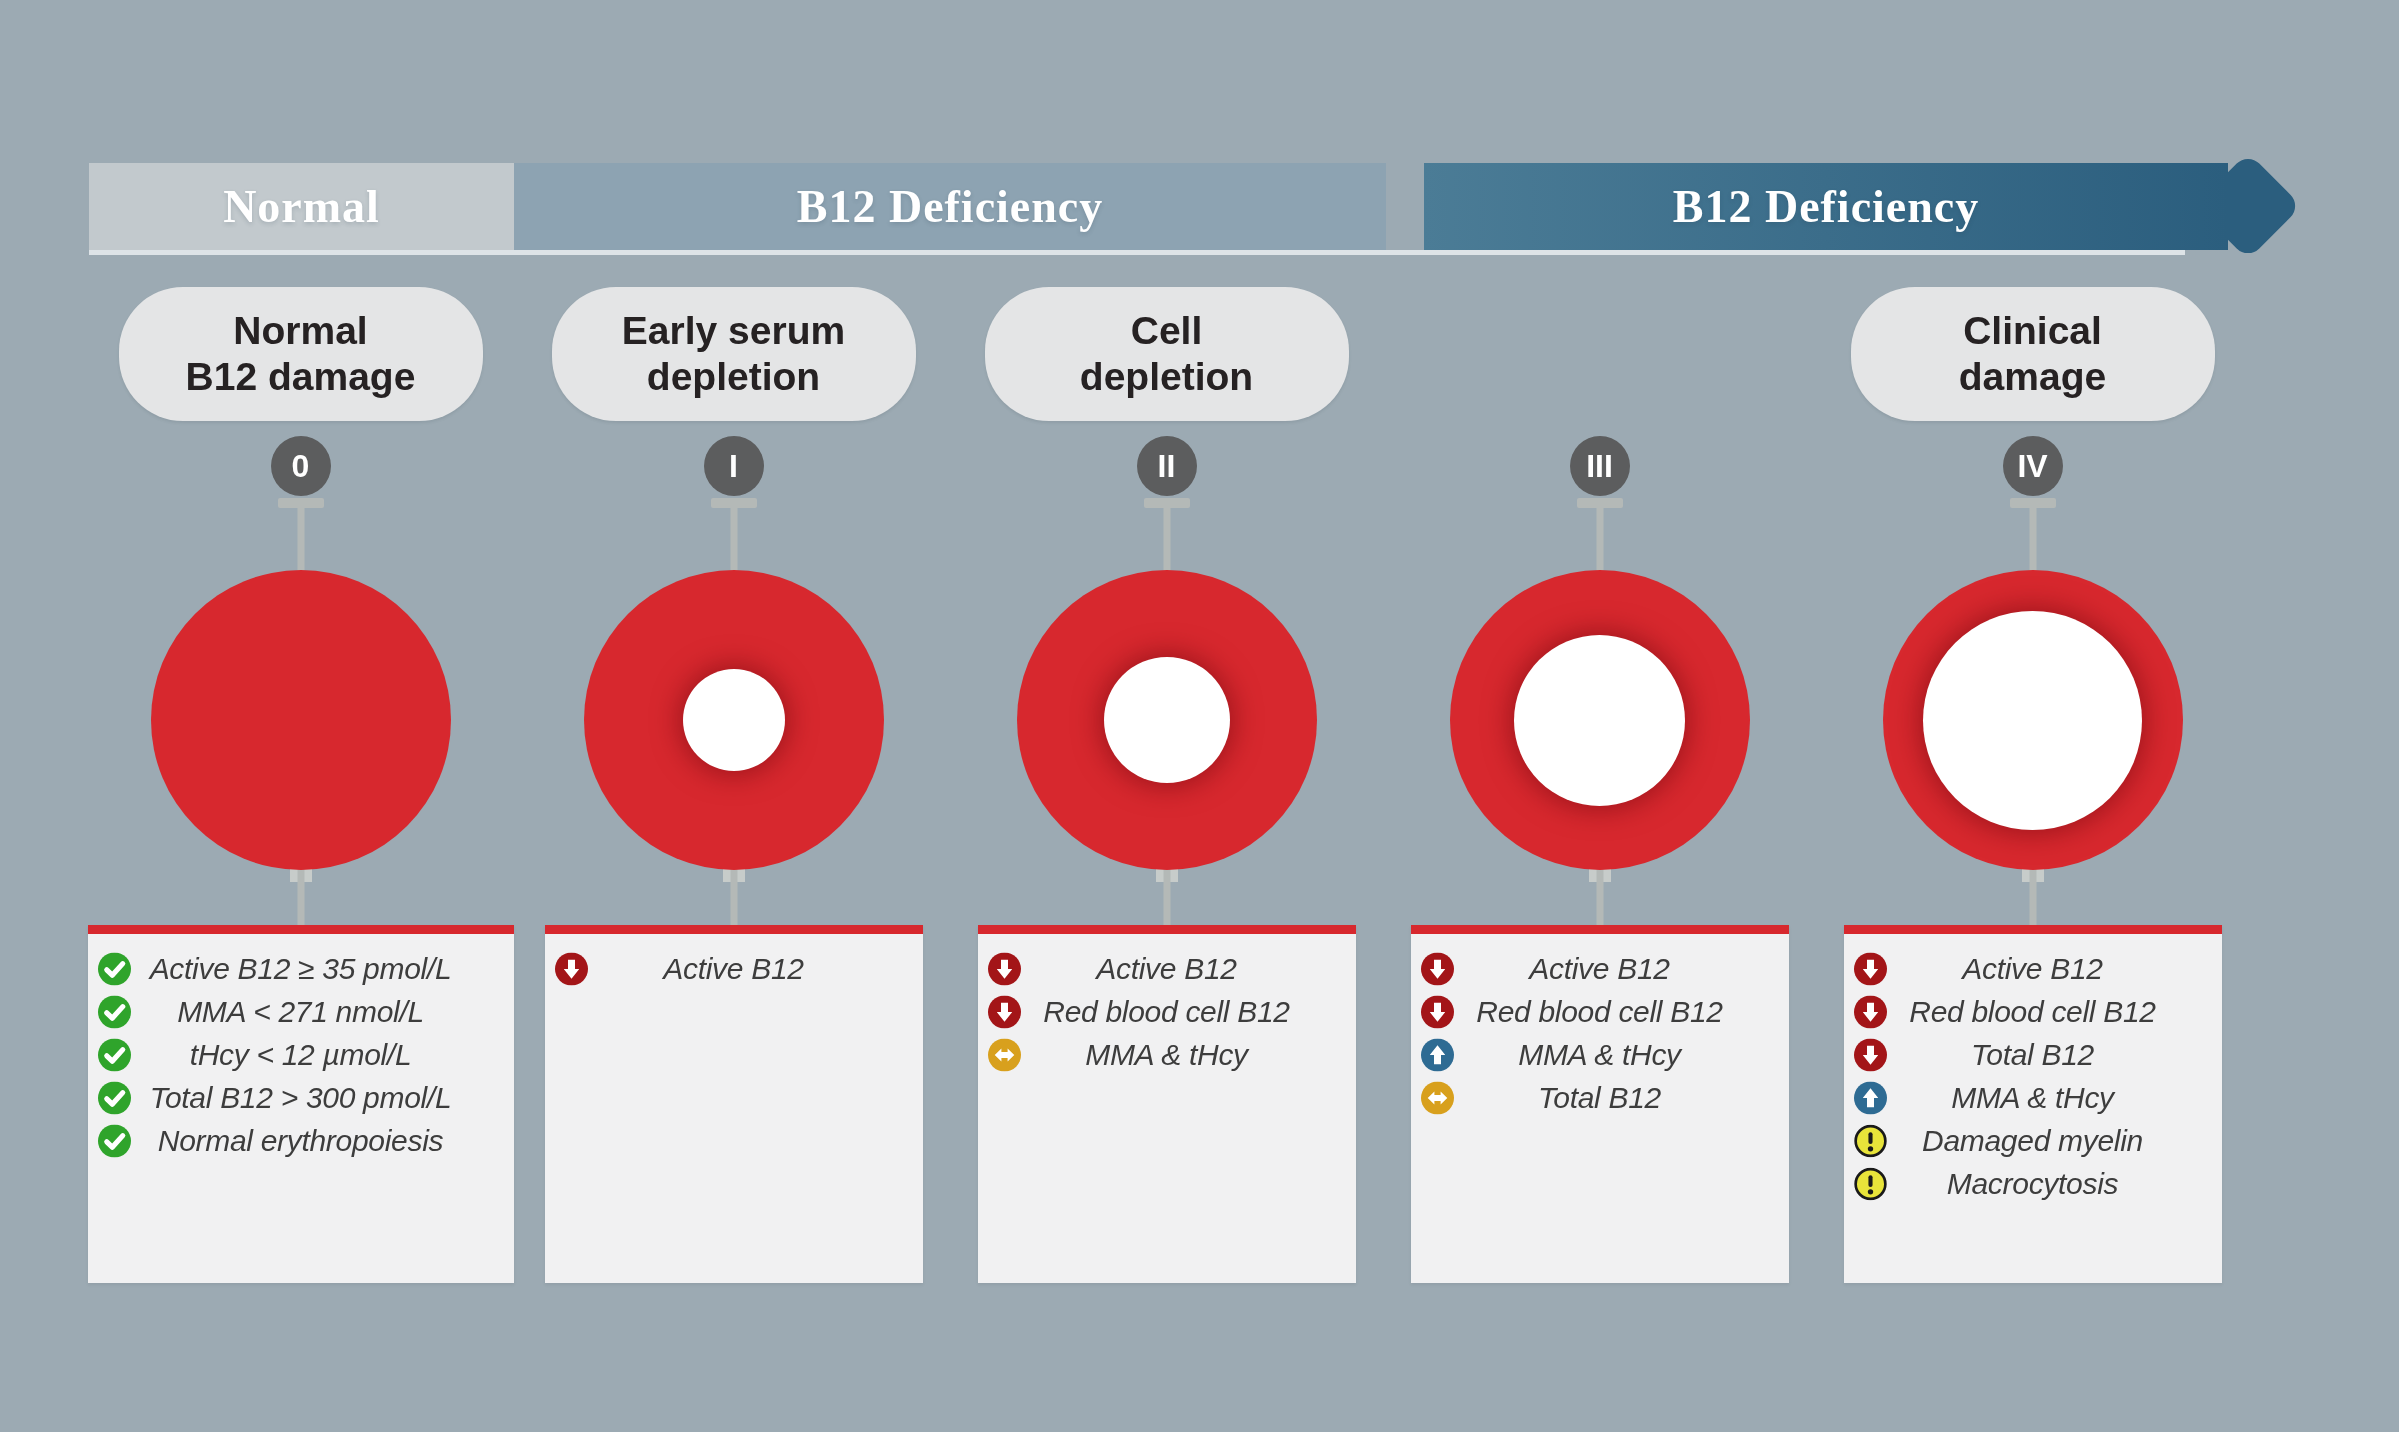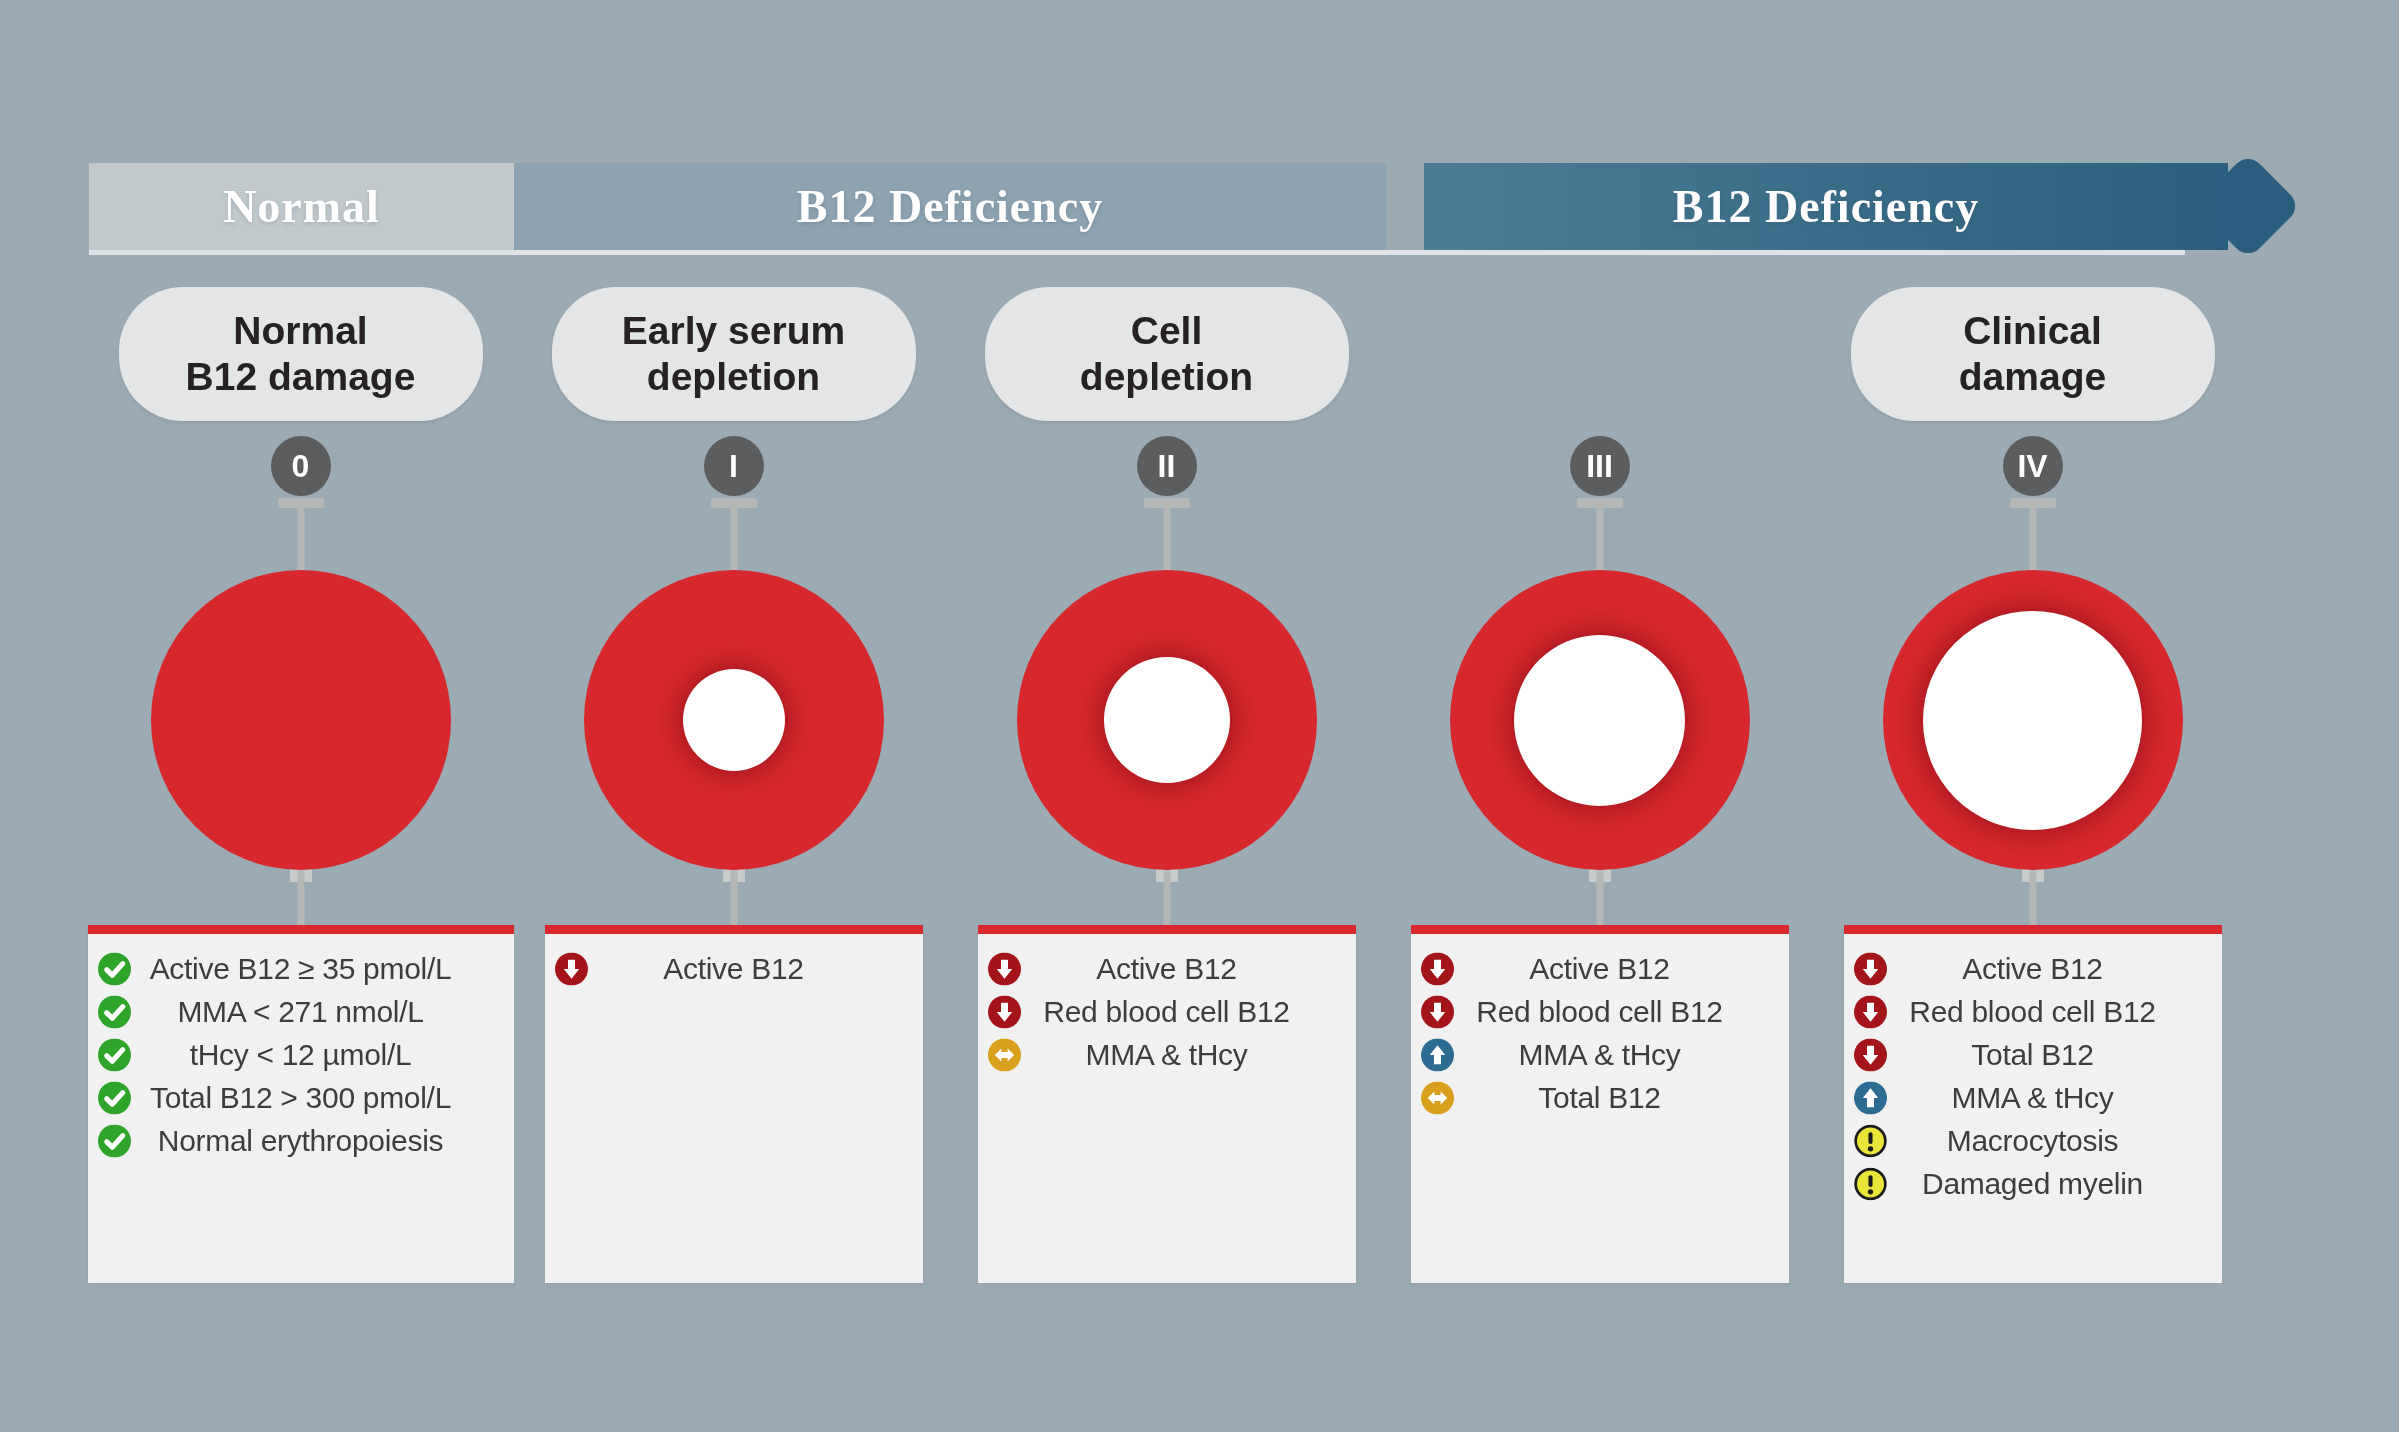--- a/index.html
+++ b/index.html
@@ -69,21 +69,21 @@
   }
   .conn-bot-nub {top:581px; width:22px; height:14px; background:#c7ccca;}
   .conn-bot-line{top:581px; width:7px;  height:58px;}
   .card{
     top:638px; width:378px; height:358px;
     background:var(--card-bg); border-top:9px solid var(--red);
     padding-top:13px; z-index:3;
     box-shadow:0 2px 3px rgba(60,70,80,.10);
   }
   .stage.first .card{width:426px;}
-  .card-row{position:relative; height:43px;}
+  .card-row{position:relative; height:43px;font-style:italic;}
   .card-row .icon{
     position:absolute; left:10px; top:50%; transform:translateY(-50%);
     width:33px; height:33px; display:block;
   }
   .card-row .icon svg{display:block; width:100%; height:100%;}
   .card-row .label{
     display:block; text-align:center; font-size:30px; line-height:43px;
     color:var(--card-text); letter-spacing:-0.3px;
   }
 </style>
@@ -331,27 +331,27 @@
           <span class="label">MMA &amp; tHcy</span>
         </div>
         <div class="card-row">
           <span class="icon">
             <svg viewBox="0 0 32 32">
               <circle cx="16" cy="16" r="14.4" fill="#e8e43a" stroke="#1a1a1a" stroke-width="2.6"></circle>
               <rect x="14" y="7.5" width="4" height="11.5" rx="2" fill="#1a1a1a"></rect>
               <circle cx="16" cy="23.6" r="2.6" fill="#1a1a1a"></circle>
             </svg>
           </span>
-          <span class="label">Macrocytosis</span>
+          <span class="label">Damaged myelin</span>
         </div>
         <div class="card-row">
           <span class="icon">
             <svg viewBox="0 0 32 32">
               <circle cx="16" cy="16" r="14.4" fill="#e8e43a" stroke="#1a1a1a" stroke-width="2.6"></circle>
               <rect x="14" y="7.5" width="4" height="11.5" rx="2" fill="#1a1a1a"></rect>
               <circle cx="16" cy="23.6" r="2.6" fill="#1a1a1a"></circle>
             </svg>
           </span>
-          <span class="label">Damaged myelin</span>
+          <span class="label">Macrocytosis</span>
         </div>
       </div>
   </div>
   </div>
 
 </body></html>

